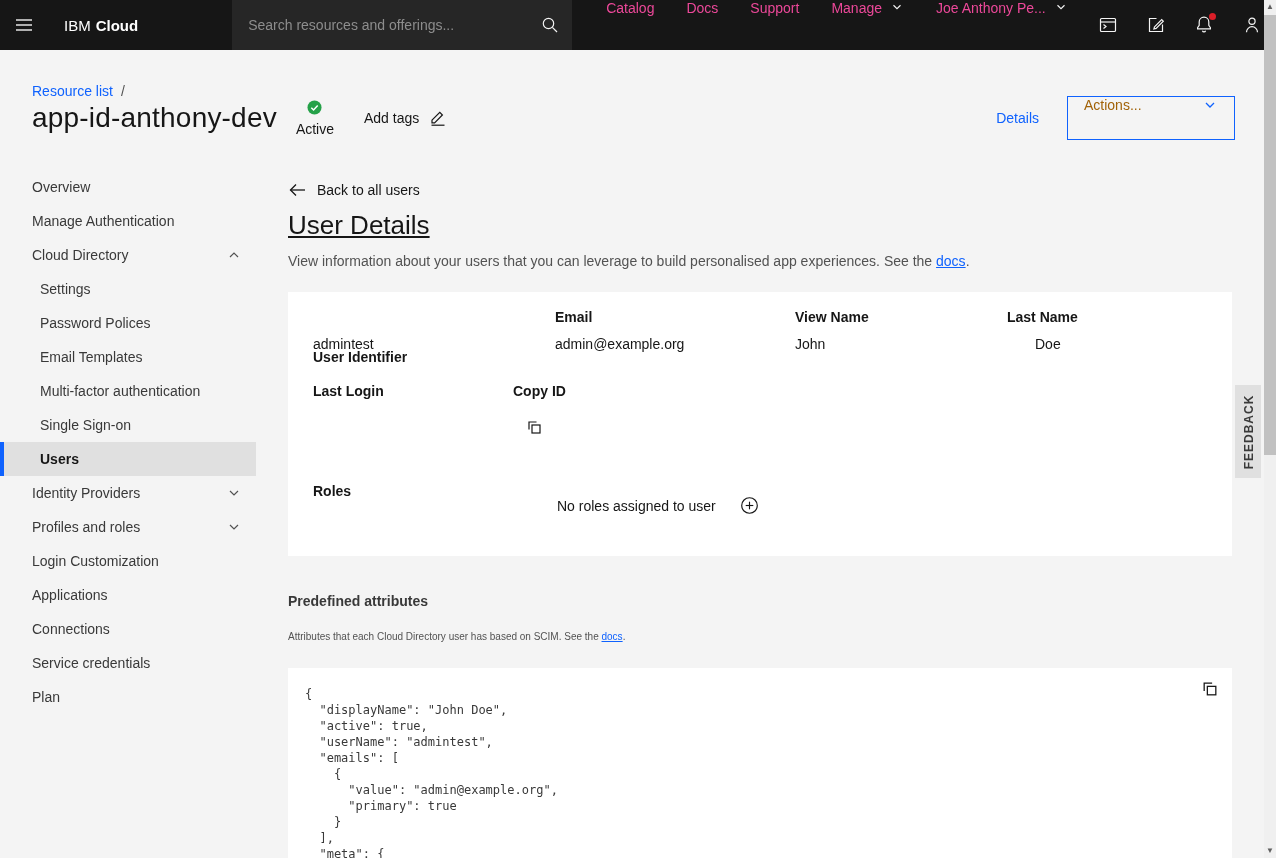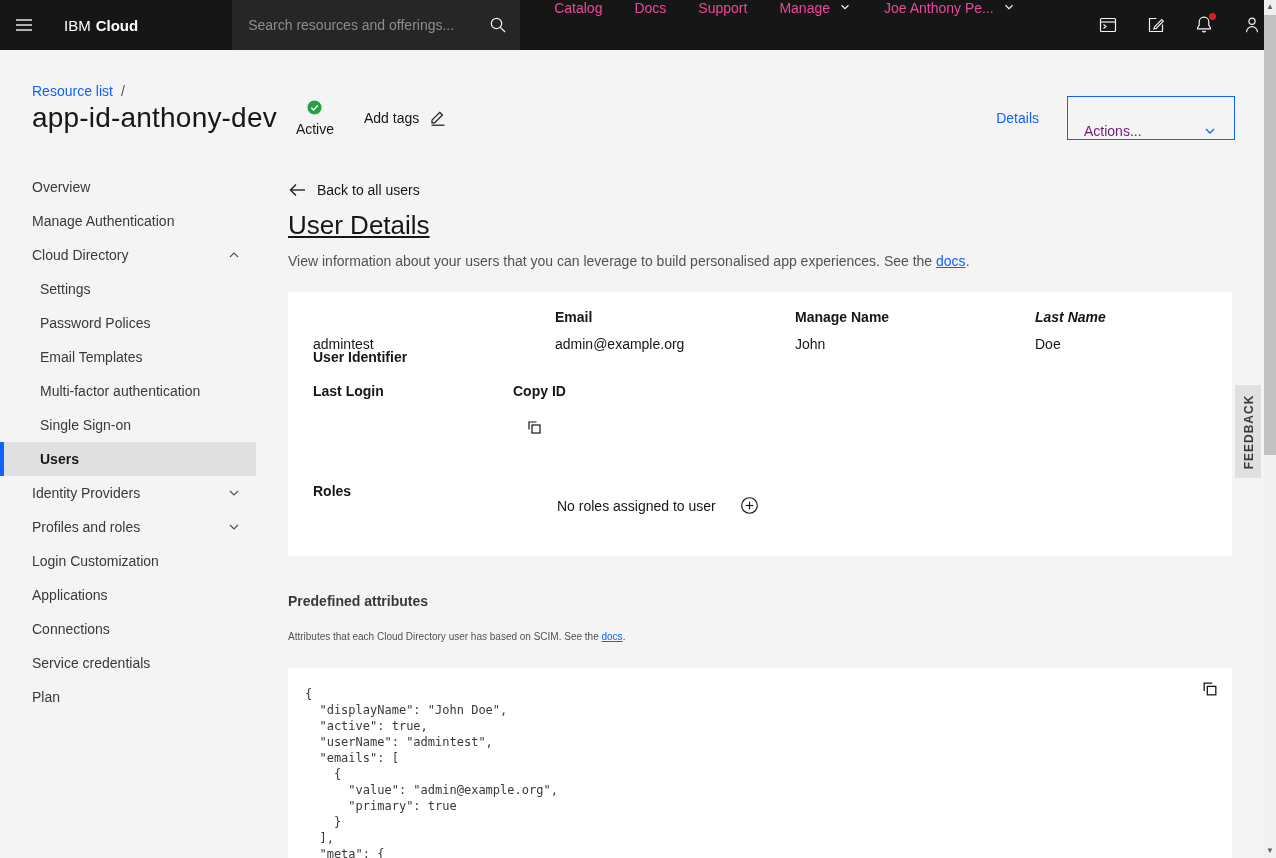--- a/index.html
+++ b/index.html
@@ -14,21 +14,21 @@
   
   .app-header {
     position:absolute; top:0; left:0; width:1276px; height:50px;
     background:#161616; display:flex; align-items:stretch; z-index:10;
   }
   .hamburger-btn { width:48px; display:flex; align-items:center; justify-content:center; cursor:pointer; }
   .brand { display:flex; align-items:center; padding:0 8px 0 16px; color:#fff; font-size:15px; white-space:nowrap; }
   .brand .ibm { font-weight:400; margin-right:5px; }
   .brand .cloud { font-weight:700; }
   .hdr-search {
-    margin-left:86px; width:288px; background:#262626; display:flex; align-items:center;
+    margin-left:86px; width:340px; background:#262626; display:flex; align-items:center;
   }
   .hdr-search input {
     flex:1; background:transparent; border:none; outline:none; color:#f4f4f4;
     font-family:"Liberation Sans",sans-serif; font-size:14px; padding:0 8px 0 16px;
   }
   .hdr-search input::placeholder { color:#8d8d8d; }
   .hdr-search .search-btn { width:44px; height:50px; display:flex; align-items:center; justify-content:center; cursor:pointer; }
   .hdr-nav { display:flex; align-items:stretch; margin-left:18px; }
   .hdr-nav-item {
     display:flex; align-items:flex-start; gap:8px; padding:0 16px; color:#ec4899;
@@ -45,22 +45,22 @@
 
   .page-title-row {
     position:absolute; top:96px; left:32px; width:1203px; height:44px;
     display:flex; align-items:center; z-index:2;
   }
   .page-title { font-size:28px; font-weight:400; color:#161616; letter-spacing:0.2px; }
   .status-badge { display:flex; align-items:center; gap:6px; margin-left:19px; font-size:14px;flex-direction:column; }
   .add-tags { display:flex; align-items:center; gap:10px; margin-left:30px; font-size:14px; cursor:pointer; }
   .details-link { margin-left:auto; color:#0f62fe; font-size:14px; text-decoration:none; cursor:pointer; }
   .actions-dd {
-    margin-left:28px; width:168px; height:44px; border:1px solid #0f62fe; color:#701a75;
-    display:flex; align-items:flex-end; justify-content:space-between; padding:0 16px;
+    margin-left:28px; width:168px; height:44px; border:1px solid #0f62fe; color:#a16207;
+    display:flex; align-items:flex-start; justify-content:space-between; padding:0 16px;
     font-size:14px; background:transparent; cursor:pointer;
   }
 
   
   .side-nav { position:absolute; top:170px; left:0; width:256px; z-index:1; }
   .nav-item {
     height:34px; display:flex; align-items:center; padding-left:32px; padding-right:14px;
     color:#393939; font-size:14px; cursor:pointer; position:relative;
   }
   .nav-item.sub { padding-left:40px; }
@@ -316,22 +316,22 @@
 
   <h1>User Details</h1>
 
   <p class="desc">
     <span>View information about your users that you can leverage to build personalised app experiences. See the </span><a>docs</a><span>.</span>
   </p>
 
   <section class="detail-card">
     <span class="fld-label" style="left:25px; top:17px;margin-top:40px;">User Identifier</span>
     <span class="fld-label" style="left:267px; top:17px;">Email</span>
-    <span class="fld-label" style="left:507px; top:17px;">Manage Name</span>
-    <span class="fld-label" style="left:747px; top:17px;font-style:italic;">Last Name</span>
+    <span class="fld-label" style="left:507px; top:17px;">View Name</span>
+    <span class="fld-label" style="left:719px; top:17px;">Last Name</span>
 
     <span class="fld-value" style="left:25px; top:44px;">admintest</span>
     <span class="fld-value" style="left:267px; top:44px;">admin@example.org</span>
     <span class="fld-value" style="left:507px; top:44px;">John</span>
     <span class="fld-value" style="left:747px; top:44px;">Doe</span>
 
     <span class="fld-label" style="left:25px; top:91px;">Last Login</span>
     <span class="fld-label" style="left:225px; top:91px;">Copy ID</span>
 
     <button class="icon-btn" style="position:absolute; left:238px; top:127px;">

